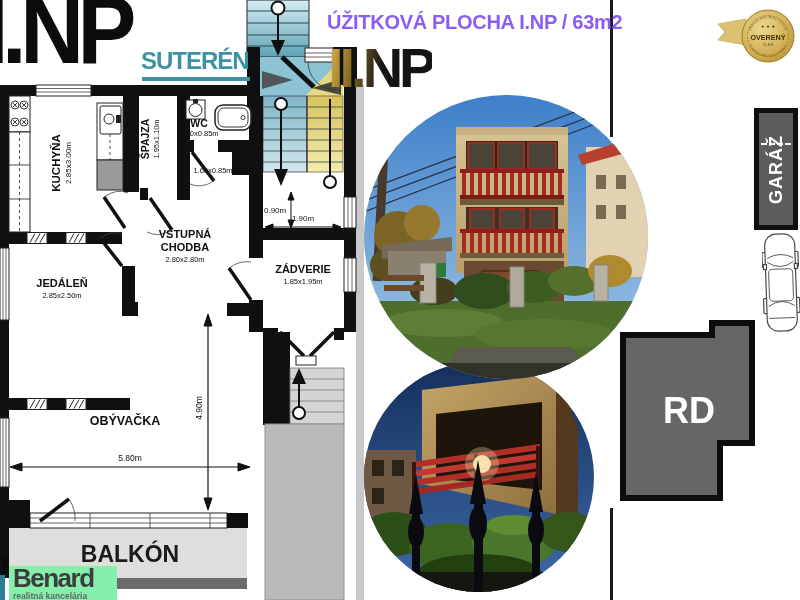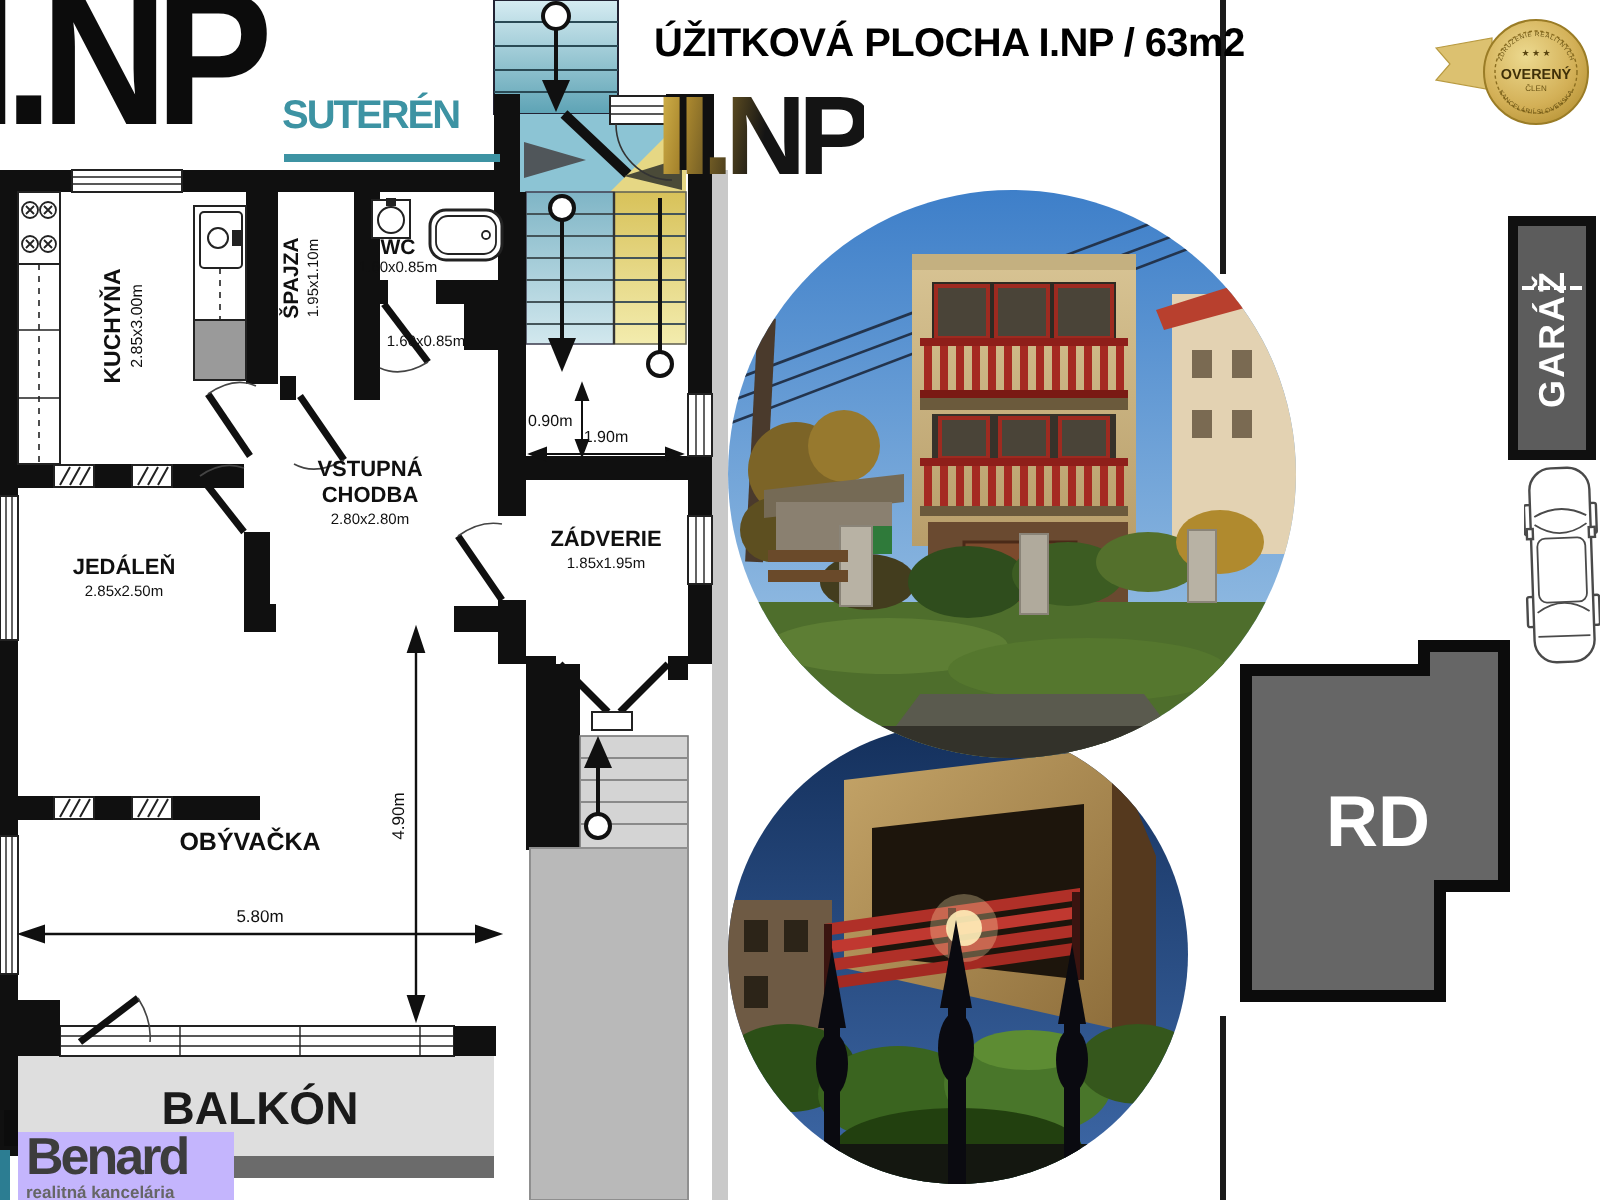--- a/index.html
+++ b/index.html
@@ -2,43 +2,43 @@
 <html><head>
 <meta charset="utf-8">
 <style>
   html,body{margin:0;padding:0;}
   body{width:800px;height:600px;position:relative;overflow:hidden;background:#fff;
        font-family:"Liberation Sans",sans-serif;}
   .abs{position:absolute;}
   
   #floorLeft{left:-16px;top:-18px;font-size:96px;font-weight:bold;color:#0c0c0c;
      letter-spacing:-7px;line-height:1;transform:scaleX(.92);transform-origin:left top;z-index:6;}
-  #suteren{left:141px;top:47px;font-size:20px;font-weight:bold;color:#3d93a3;
+  #suteren{left:141px;top:47px;font-size:24px;font-weight:bold;color:#3d93a3;
      letter-spacing:-1px;z-index:6;}
   #suterenBar{left:142px;top:77px;width:108px;height:4px;background:#3d93a3;z-index:6;}
   #floorRight{left:328px;top:40px;font-size:56px;font-weight:bold;letter-spacing:-4px;line-height:1;
      background:linear-gradient(100deg,#dcbc50 0%,#a8862e 16%,#141414 52%);
      -webkit-background-clip:text;background-clip:text;color:transparent;z-index:6;}
-  #planTitle{left:327px;top:11px;font-size:20px;font-weight:bold;color:#000000;
+  #planTitle{left:327px;top:11px;font-size:20px;font-weight:bold;color:#8b5cf6;
      letter-spacing:-.3px;z-index:6;white-space:nowrap;}
   
   .vline{left:610px;width:3px;background:#1a1a1a;z-index:1;}
   #garageBox{left:754px;top:108px;width:34px;height:112px;background:#5c5c5c;border:5px solid #101010;
      z-index:2;display:flex;align-items:center;justify-content:center;}
   #garageDash{position:absolute;top:30px;left:2px;right:2px;border-top:2px dashed #fff;}
   #garageLabel{transform:rotate(-90deg);color:#fff;font-weight:bold;font-size:18px;letter-spacing:1px;white-space:nowrap;}
   
   .photo{border-radius:50%;overflow:hidden;}
   #photo1{left:364px;top:95px;width:284px;height:284px;z-index:3;}
   #photo2{left:364px;top:362px;width:230px;height:230px;z-index:2;}
   
   #logo{left:0;top:555px;width:120px;height:45px;z-index:5;}
   #logoBar{position:absolute;left:2px;top:0;width:7px;height:18px;background:#0c0c0c;}
   #logoTeal{position:absolute;left:0;top:20px;width:5px;height:25px;background:#2c7d92;}
-  #logoBox{position:absolute;left:9px;top:11px;width:104px;height:34px;background:#c4b5fd;padding-left:4px;}
+  #logoBox{position:absolute;left:9px;top:11px;width:104px;height:34px;background:#86efac;padding-left:4px;}
   #logoName{font-size:26px;font-weight:bold;color:#3d3d3d;letter-spacing:-1.5px;line-height:.95;}
   #logoTag{font-size:8.5px;color:#666;font-weight:bold;}
   svg text{font-family:"Liberation Sans",sans-serif;}
 </style>
 </head>
 <body>
 
 <svg class="abs" style="left:0;top:0;z-index:1" width="364" height="600" viewBox="0 0 364 600">
   <defs>
     <linearGradient id="stairBlueTop" x1="0" y1="0" x2="0" y2="1">

